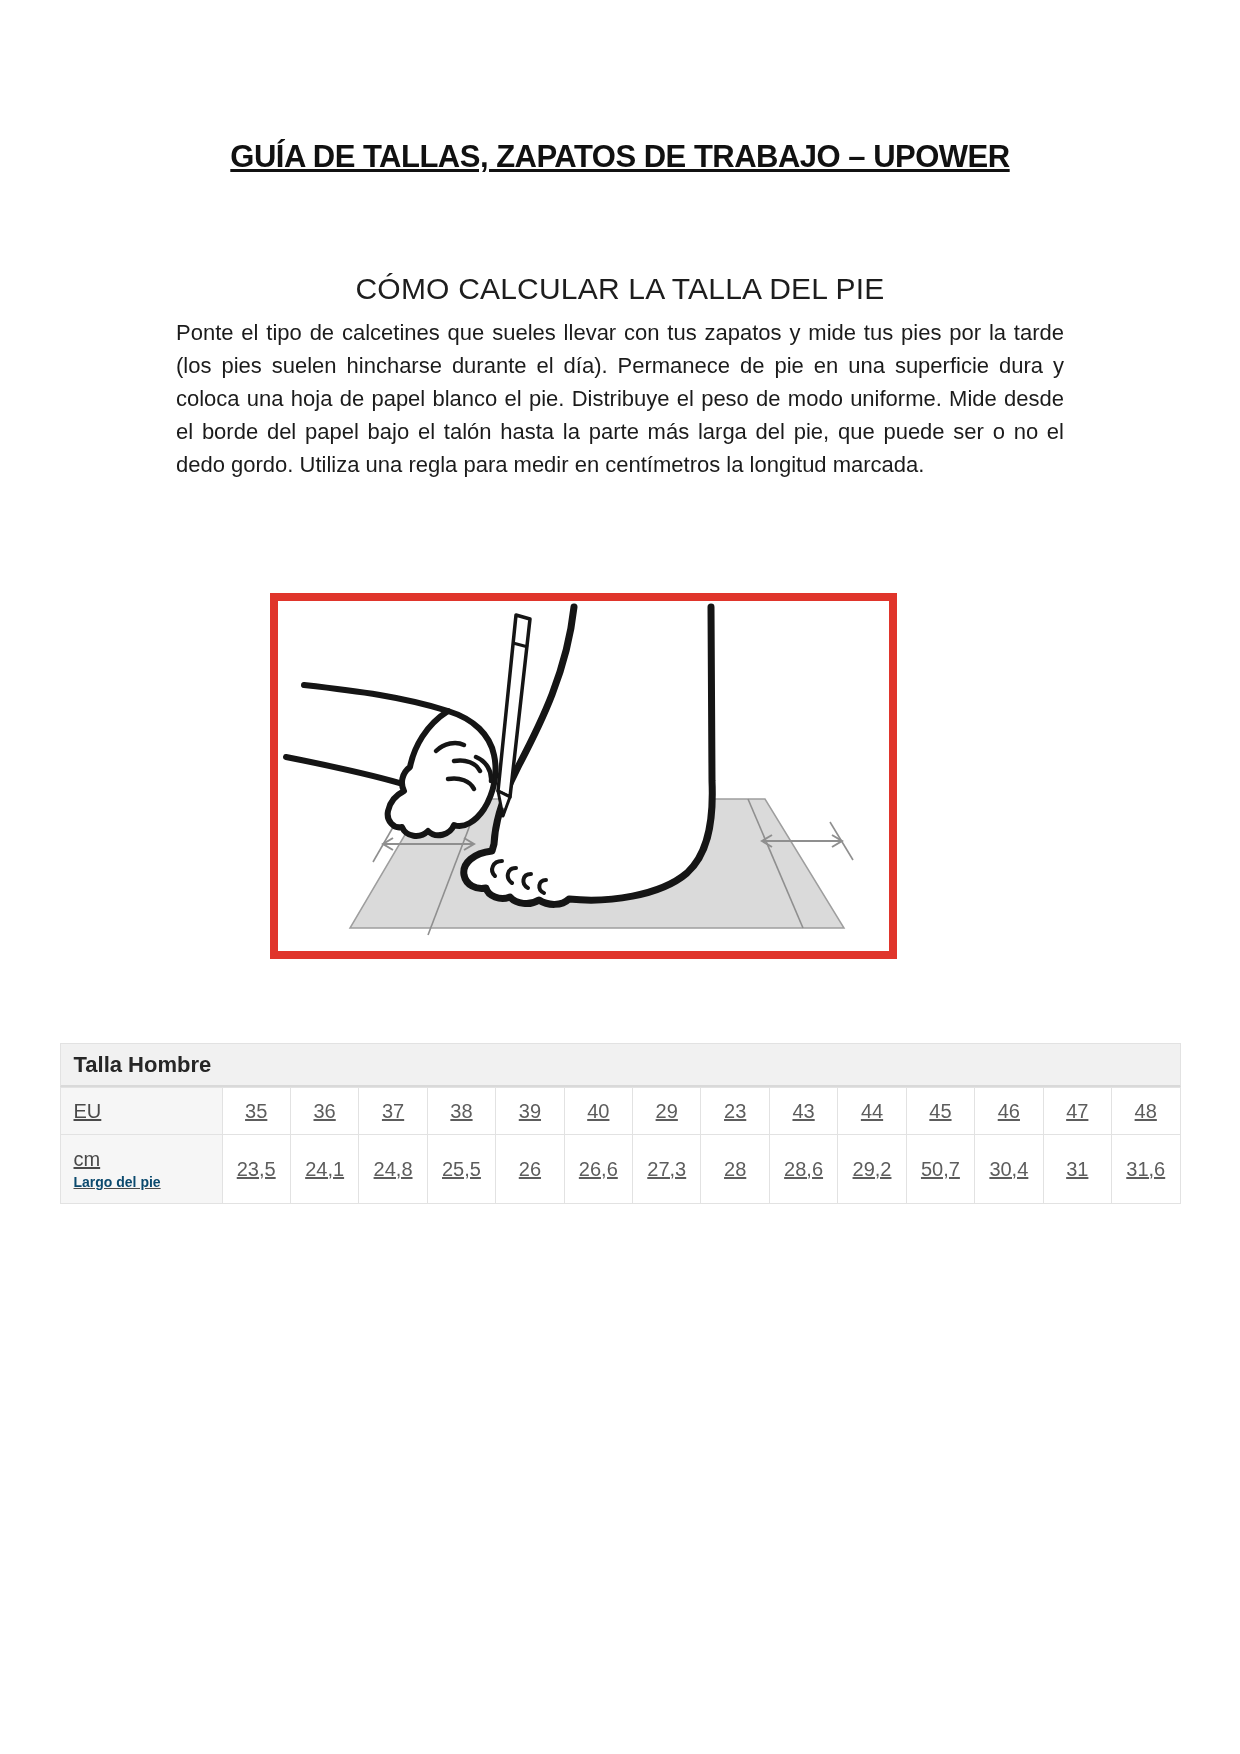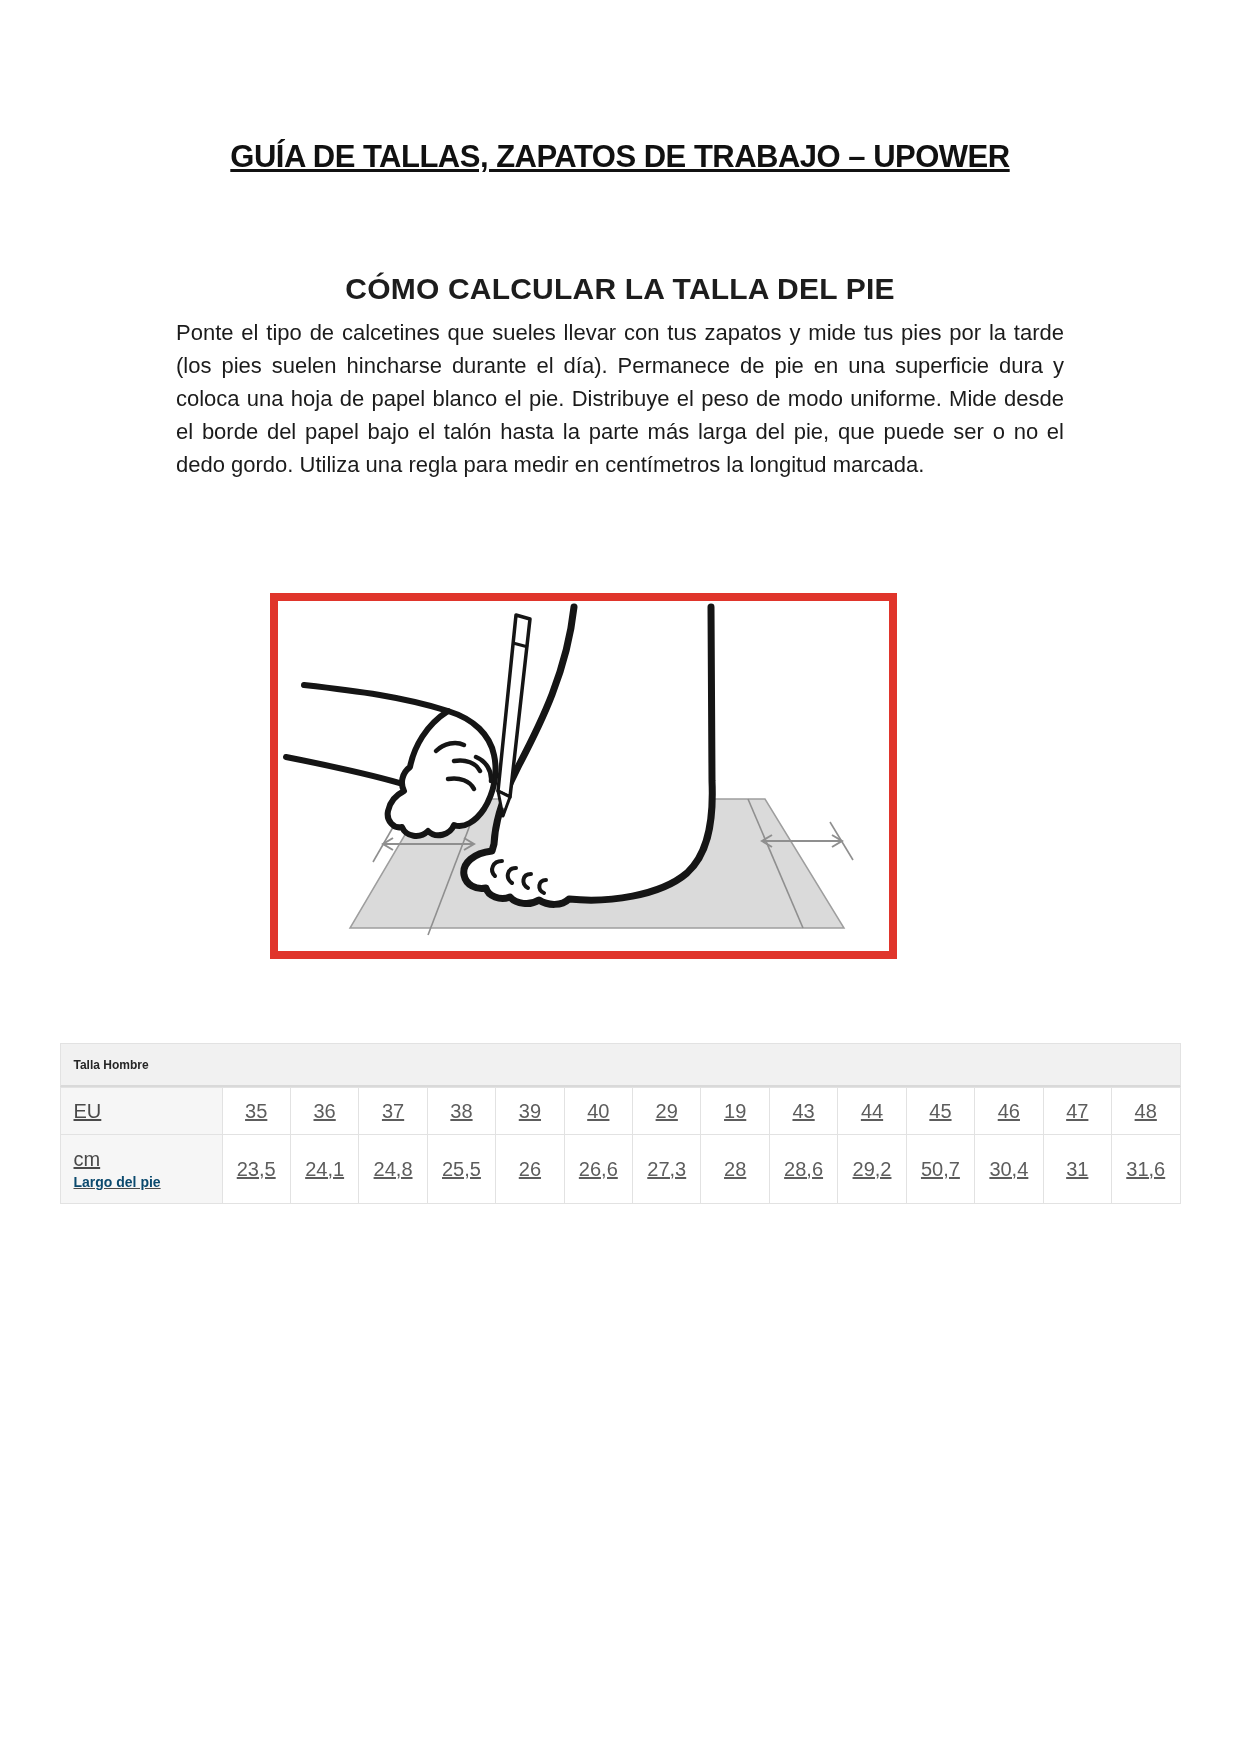--- a/index.html
+++ b/index.html
@@ -26,21 +26,21 @@
     font-weight: 700;
     letter-spacing: -0.5px;
     color: #111111;
     text-decoration: underline;
   }
   .section-heading {
     margin: 98px 0 0 0;
     text-align: center;
     font-size: 30px;
     line-height: 34px;
-    font-weight: 700;
+    font-weight: 400;
     letter-spacing: 0.2px;
     color: #1d1d1d;
   }
   .section-heading.second {
     margin-top: 92px;
   }
   .intro-paragraph {
     width: 888px;
     margin: 10px auto 0 auto;
     font-size: 22px;
@@ -63,21 +63,21 @@
     margin: 84px auto 0 auto;
   }
   .table-title-band {
     box-sizing: border-box;
     height: 44px;
     line-height: 42px;
     background: #f1f1f1;
     border: 1px solid #e2e2e2;
     border-bottom: 2px solid #d9d9d9;
     padding-left: 13px;
-    font-size: 12px;
+    font-size: 22px;
     font-weight: 700;
     color: #262626;
   }
   table.size-table {
     width: 1121px;
     table-layout: fixed;
     border-collapse: collapse;
     font-size: 20px;
     color: #5d5d5d;
   }
@@ -190,21 +190,21 @@
             <td class="label-cell">
               <div class="row-label-main">EU</div>
             </td>
             <td class="value-cell">35</td>
             <td class="value-cell">36</td>
             <td class="value-cell">37</td>
             <td class="value-cell">38</td>
             <td class="value-cell">39</td>
             <td class="value-cell">40</td>
             <td class="value-cell">29</td>
-            <td class="value-cell">19</td>
+            <td class="value-cell">23</td>
             <td class="value-cell">43</td>
             <td class="value-cell">44</td>
             <td class="value-cell">45</td>
             <td class="value-cell">46</td>
             <td class="value-cell">47</td>
             <td class="value-cell">48</td>
           </tr>
           <tr>
             <td class="label-cell">
               <div class="row-label-main">cm</div>

